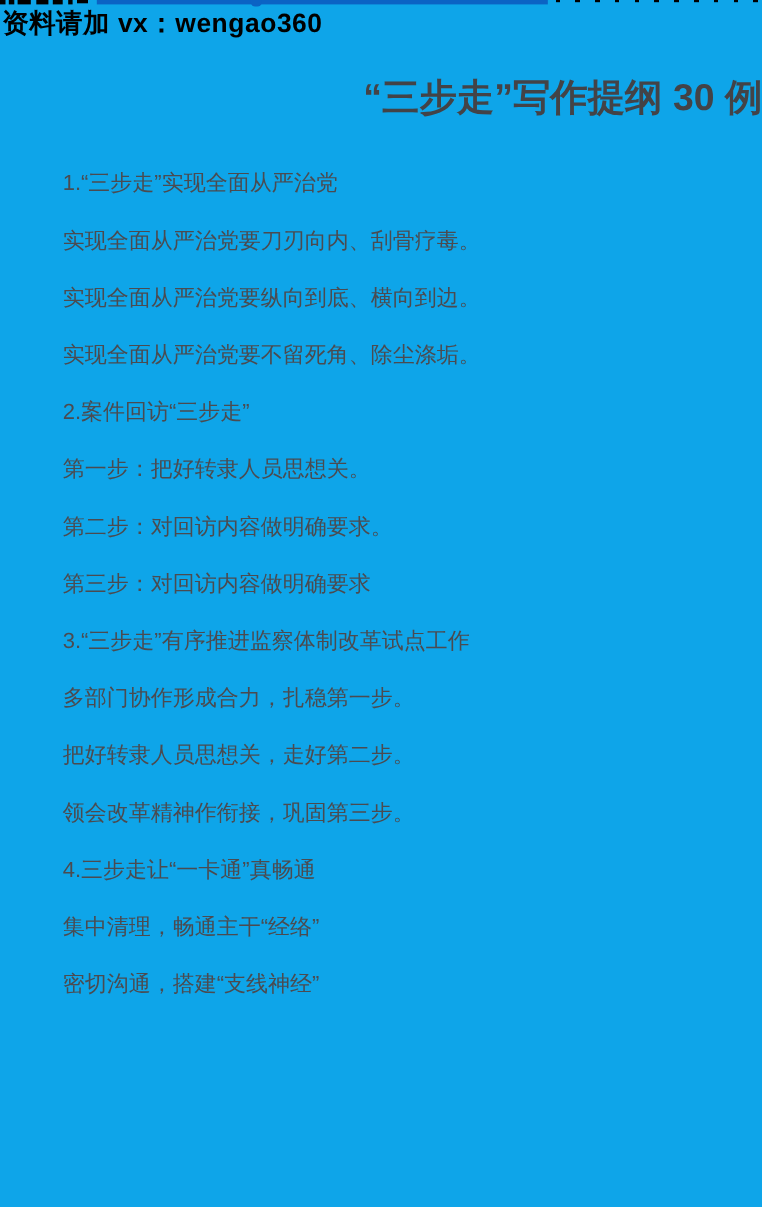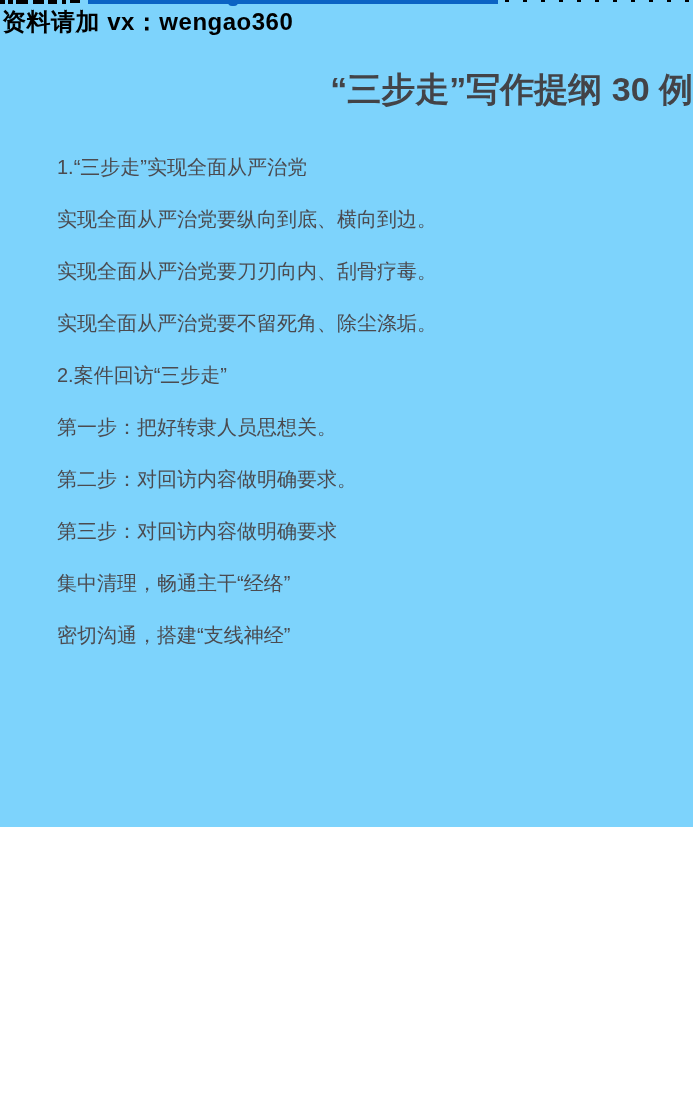--- a/index.html
+++ b/index.html
@@ -2,21 +2,21 @@
 <html><head>
 <meta charset="utf-8">
 <style>
   * { margin: 0; padding: 0; box-sizing: border-box; }
   html, body {
     width: 693px; height: 1097px;
     background: #ffffff;
     overflow: hidden;
     font-family: "Liberation Sans", "DejaVu Sans", sans-serif;
   }
-  .page { position: relative; width: 693px; height: 827px; background: #7dd3fc; }
+  .page { position: relative; width: 693px; height: 1097px; background: #0ea5e9; }
 
   
   .top-clip { position: relative; height: 5px; width: 100%; }
   .frag { position: absolute; background: #000000; top: 0; }
   .f1 { left: 0;  width: 5px;  height: 4px; }
   .f2 { left: 8;  width: 5px;  height: 4px; left: 8px; }
   .f3 { left: 16px; width: 12px; height: 4px; }
   .f4 { left: 33px; width: 11px; height: 4px; }
   .f5 { left: 48px; width: 9px;  height: 4px; }
   .f6 { left: 62px; width: 4px;  height: 4px; }
@@ -71,32 +71,39 @@
   </div>
 
   <div class="vx-line">资料请加 vx：wengao360</div>
 
   <h1 class="doc-title">“三步走”写作提纲 30 例</h1>
 
   <div class="content">
 
     <section>
       <p class="para">1.“三步走”实现全面从严治党</p>
+      <p class="para">实现全面从严治党要刀刃向内、刮骨疗毒。</p>
       <p class="para">实现全面从严治党要纵向到底、横向到边。</p>
-      <p class="para">实现全面从严治党要刀刃向内、刮骨疗毒。</p>
       <p class="para">实现全面从严治党要不留死角、除尘涤垢。</p>
     </section>
 
     <section>
       <p class="para">2.案件回访“三步走”</p>
       <p class="para">第一步：把好转隶人员思想关。</p>
       <p class="para">第二步：对回访内容做明确要求。</p>
       <p class="para">第三步：对回访内容做明确要求</p>
     </section>
 
+    <section>
+      <p class="para">3.“三步走”有序推进监察体制改革试点工作</p>
+      <p class="para">多部门协作形成合力，扎稳第一步。</p>
+      <p class="para">把好转隶人员思想关，走好第二步。</p>
+      <p class="para">领会改革精神作衔接，巩固第三步。</p>
+    </section>
 
     <section>
+      <p class="para">4.三步走让“一卡通”真畅通</p>
       <p class="para">集中清理，畅通主干“经络”</p>
       <p class="para">密切沟通，搭建“支线神经”</p>
     </section>
 
   </div>
 </div>
 
 </body></html>

